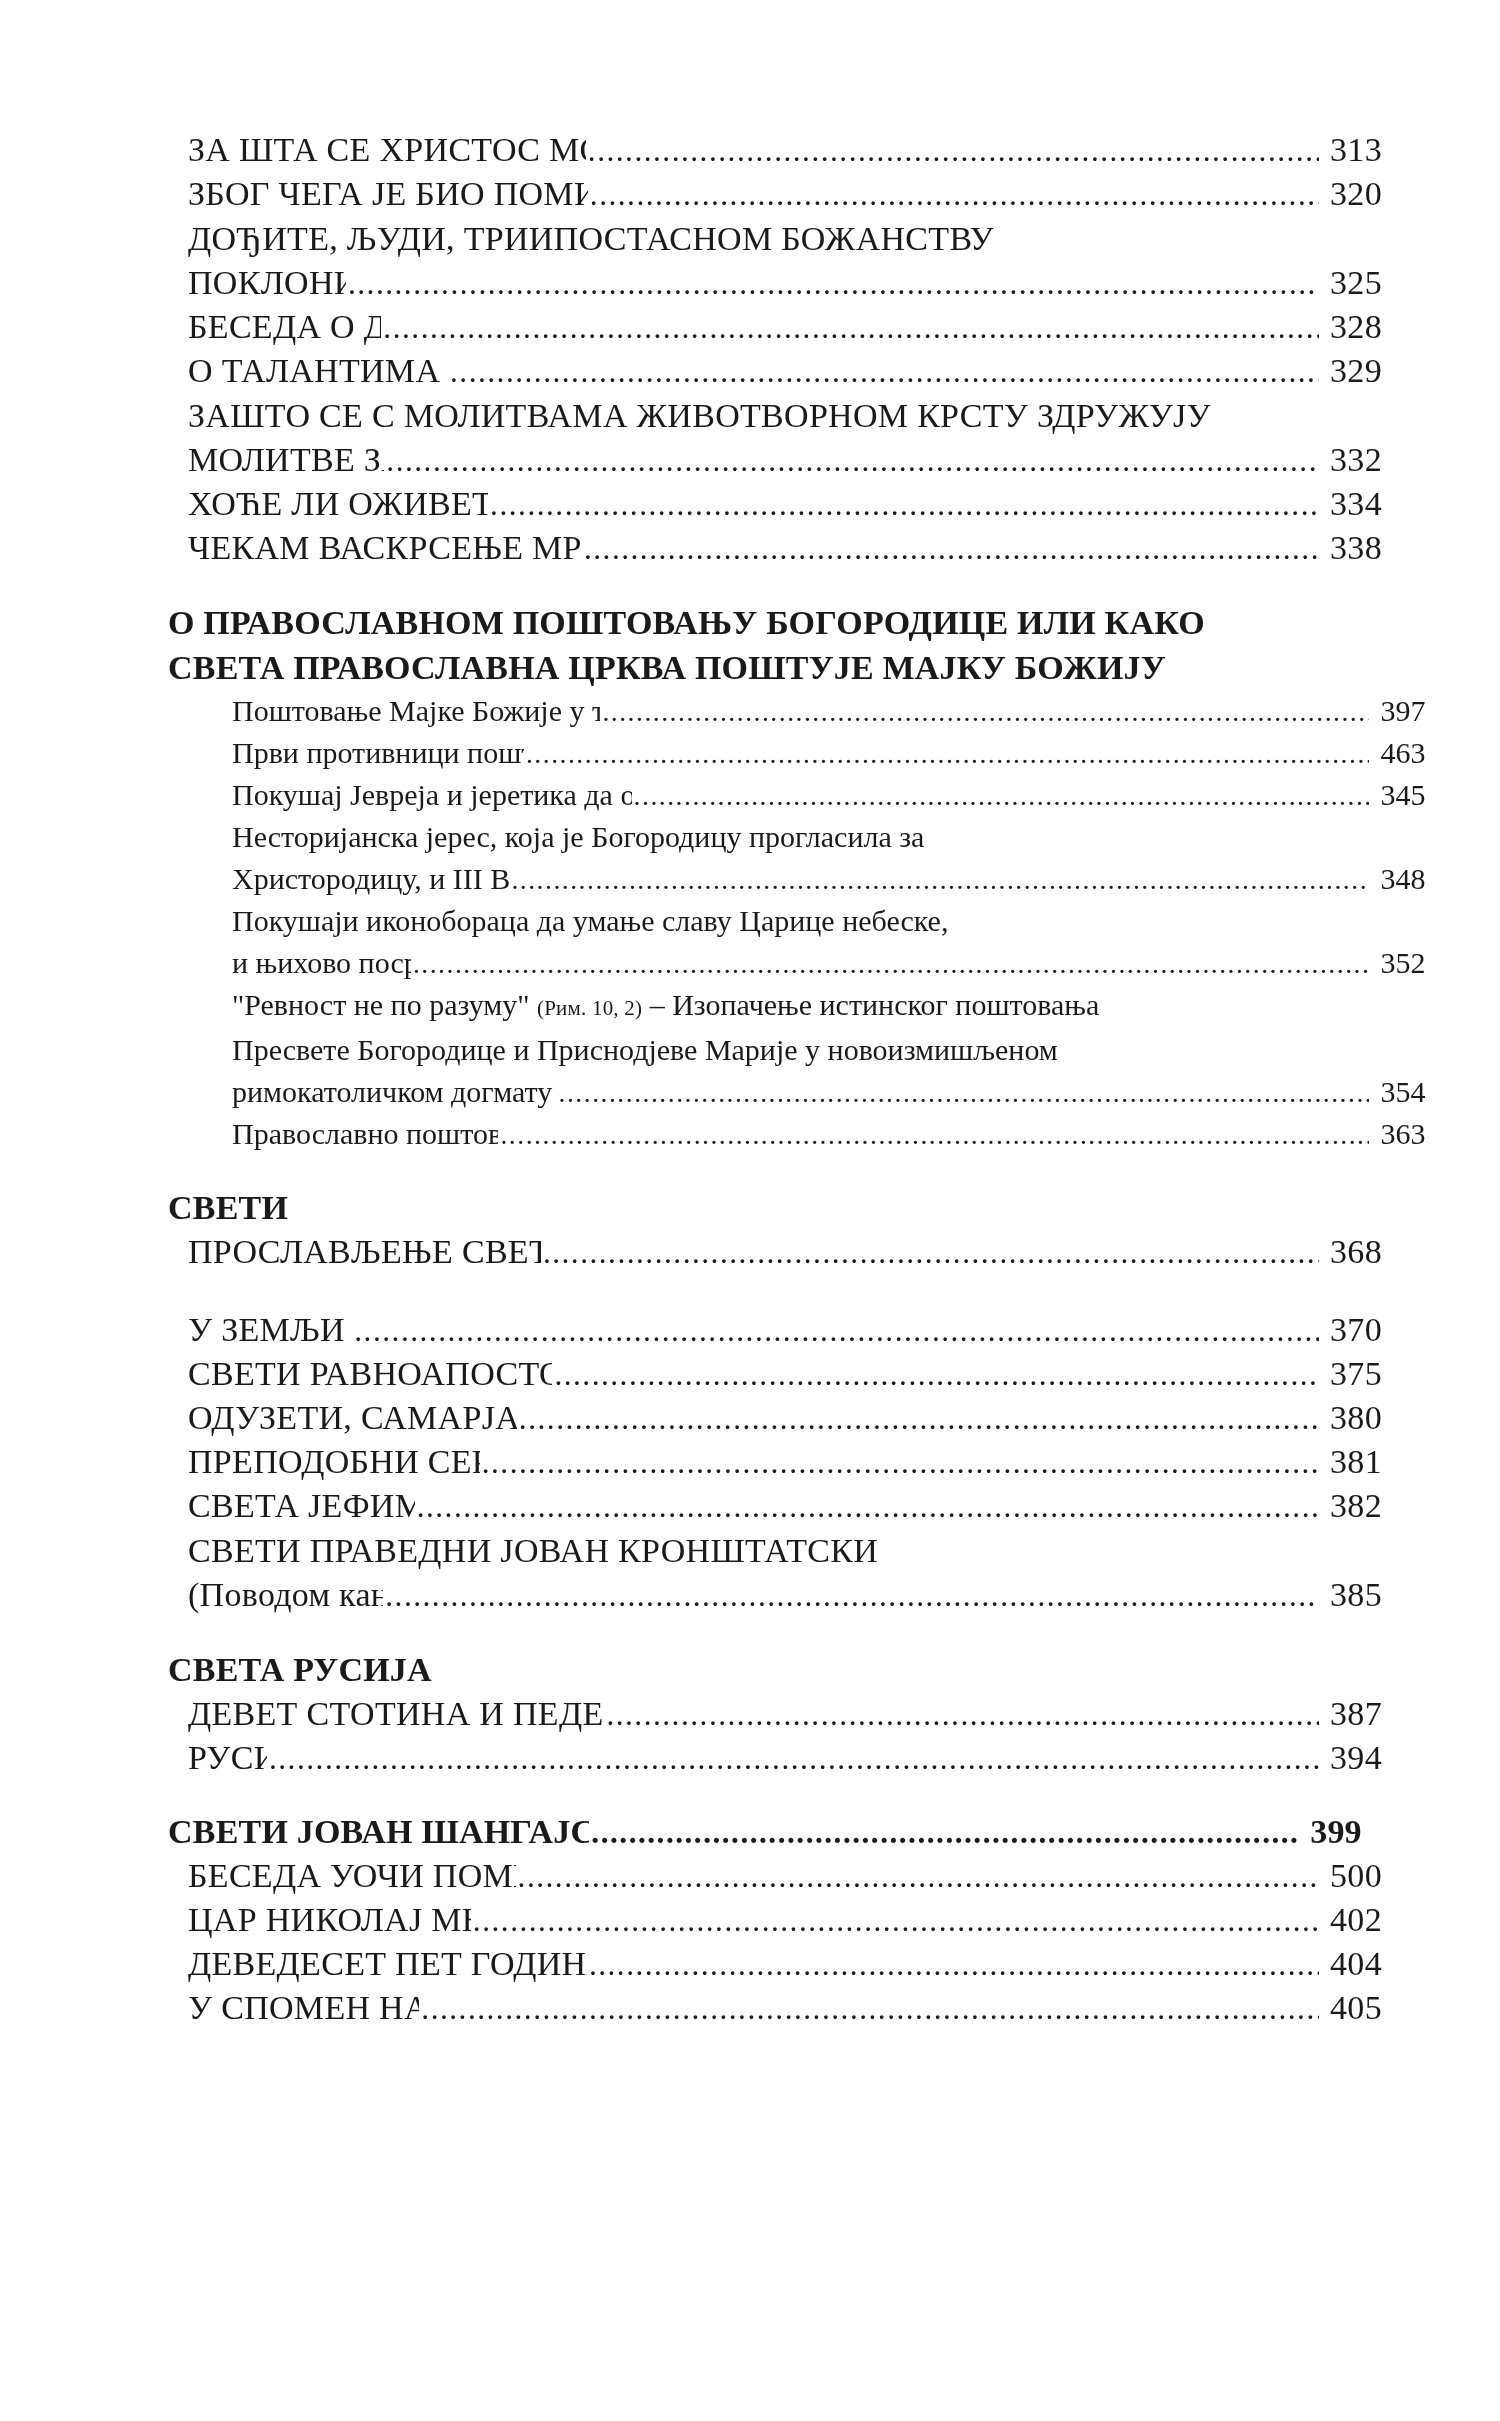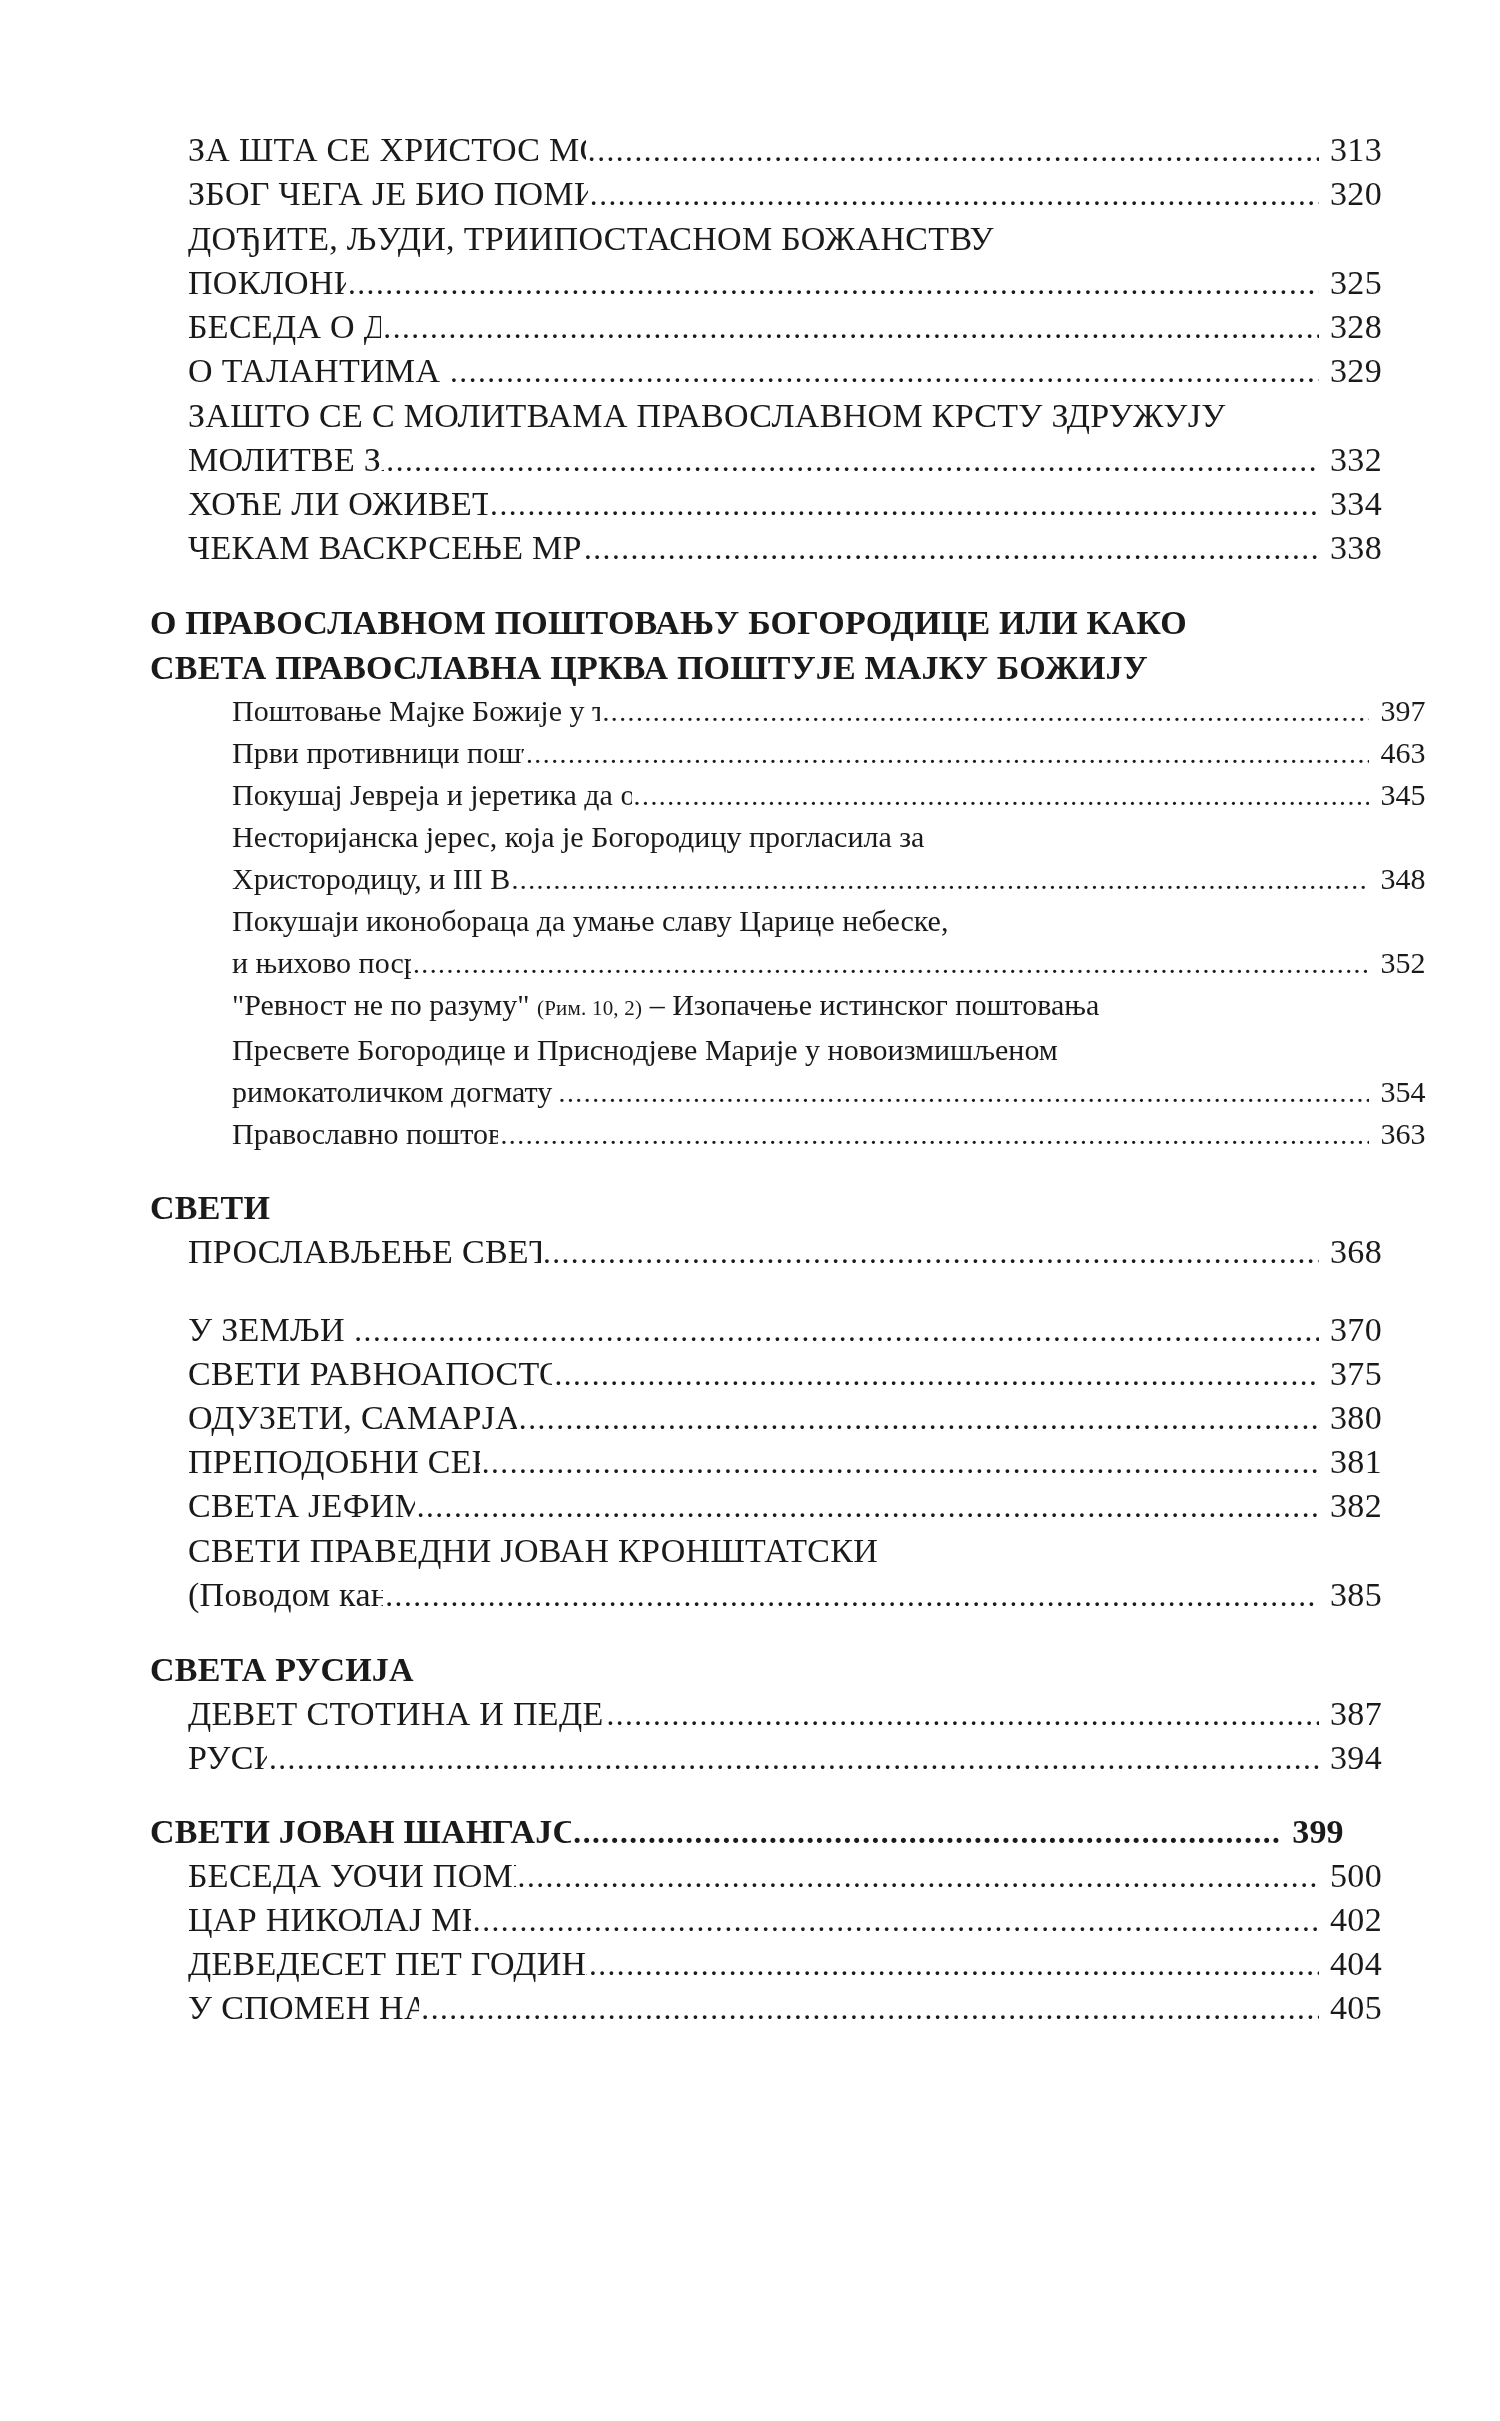--- a/index.html
+++ b/index.html
@@ -74,21 +74,21 @@
     font-weight: normal;
   }
   .caps .pageno { min-width: 64px; }
 
   
   .sect {
     font-size: 34px;
     line-height: 44px;
     font-weight: bold;
     letter-spacing: 0.2px;
-    margin-left: 0;
+    margin-left: 18px;
   }
   .sect .pageno { min-width: 64px; font-weight: bold; }
 
   
   .sub {
     font-size: 30px;
     line-height: 42px;
     margin-left: 82px;
     font-weight: normal;
   }
@@ -131,21 +131,21 @@
           <span class="label">БЕСЕДА О ДВЕ ГОЗБЕ</span>
           <span class="leader"></span>
           <span class="pageno">328</span>
         </div>
         <div class="entry caps">
           <span class="label">О ТАЛАНТИМА И ИКОНОПИСУ</span>
           <span class="leader"></span>
           <span class="pageno">329</span>
         </div>
         <div class="entry caps nodots">
-          <span class="label">ЗАШТО СЕ С МОЛИТВАМА ПРАВОСЛАВНОМ КРСТУ ЗДРУЖУЈУ</span>
+          <span class="label">ЗАШТО СЕ С МОЛИТВАМА ЖИВОТВОРНОМ КРСТУ ЗДРУЖУЈУ</span>
           <span class="leader"></span>
           <span class="pageno"></span>
         </div>
         <div class="entry caps">
           <span class="label">МОЛИТВЕ ЗА ЦАРЕВЕ</span>
           <span class="leader"></span>
           <span class="pageno">332</span>
         </div>
         <div class="entry caps">
           <span class="label">ХОЋЕ ЛИ ОЖИВЕТИ КОСТИ ЉУДСКЕ?</span>

